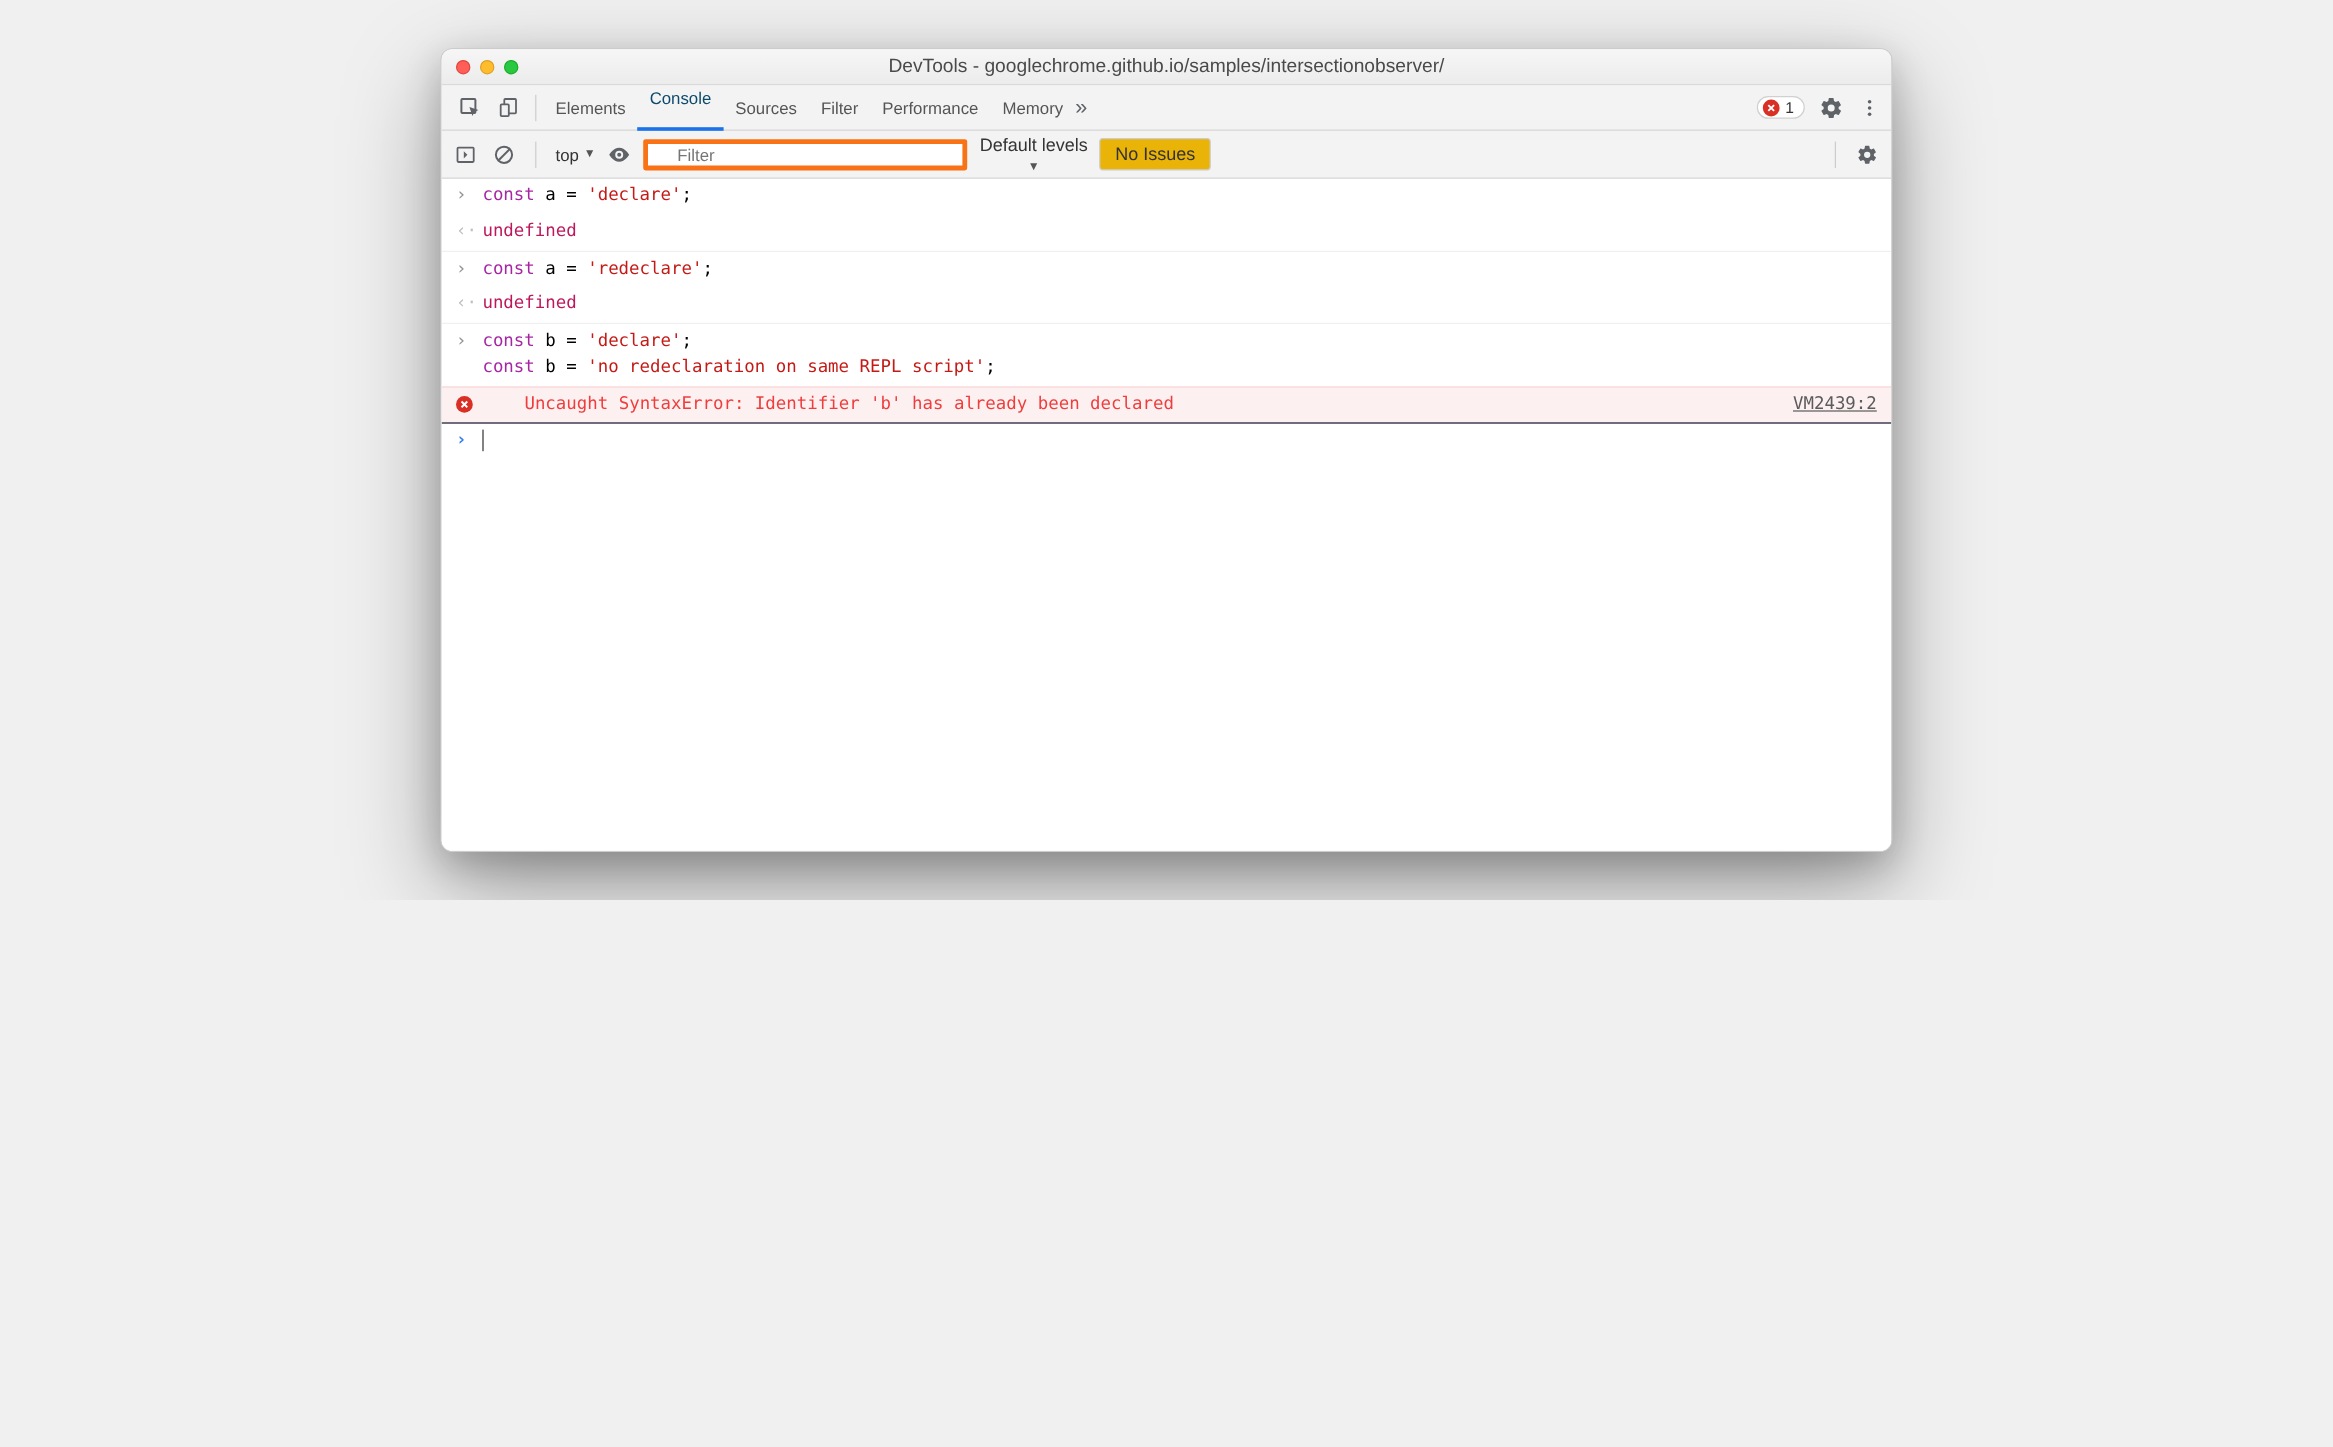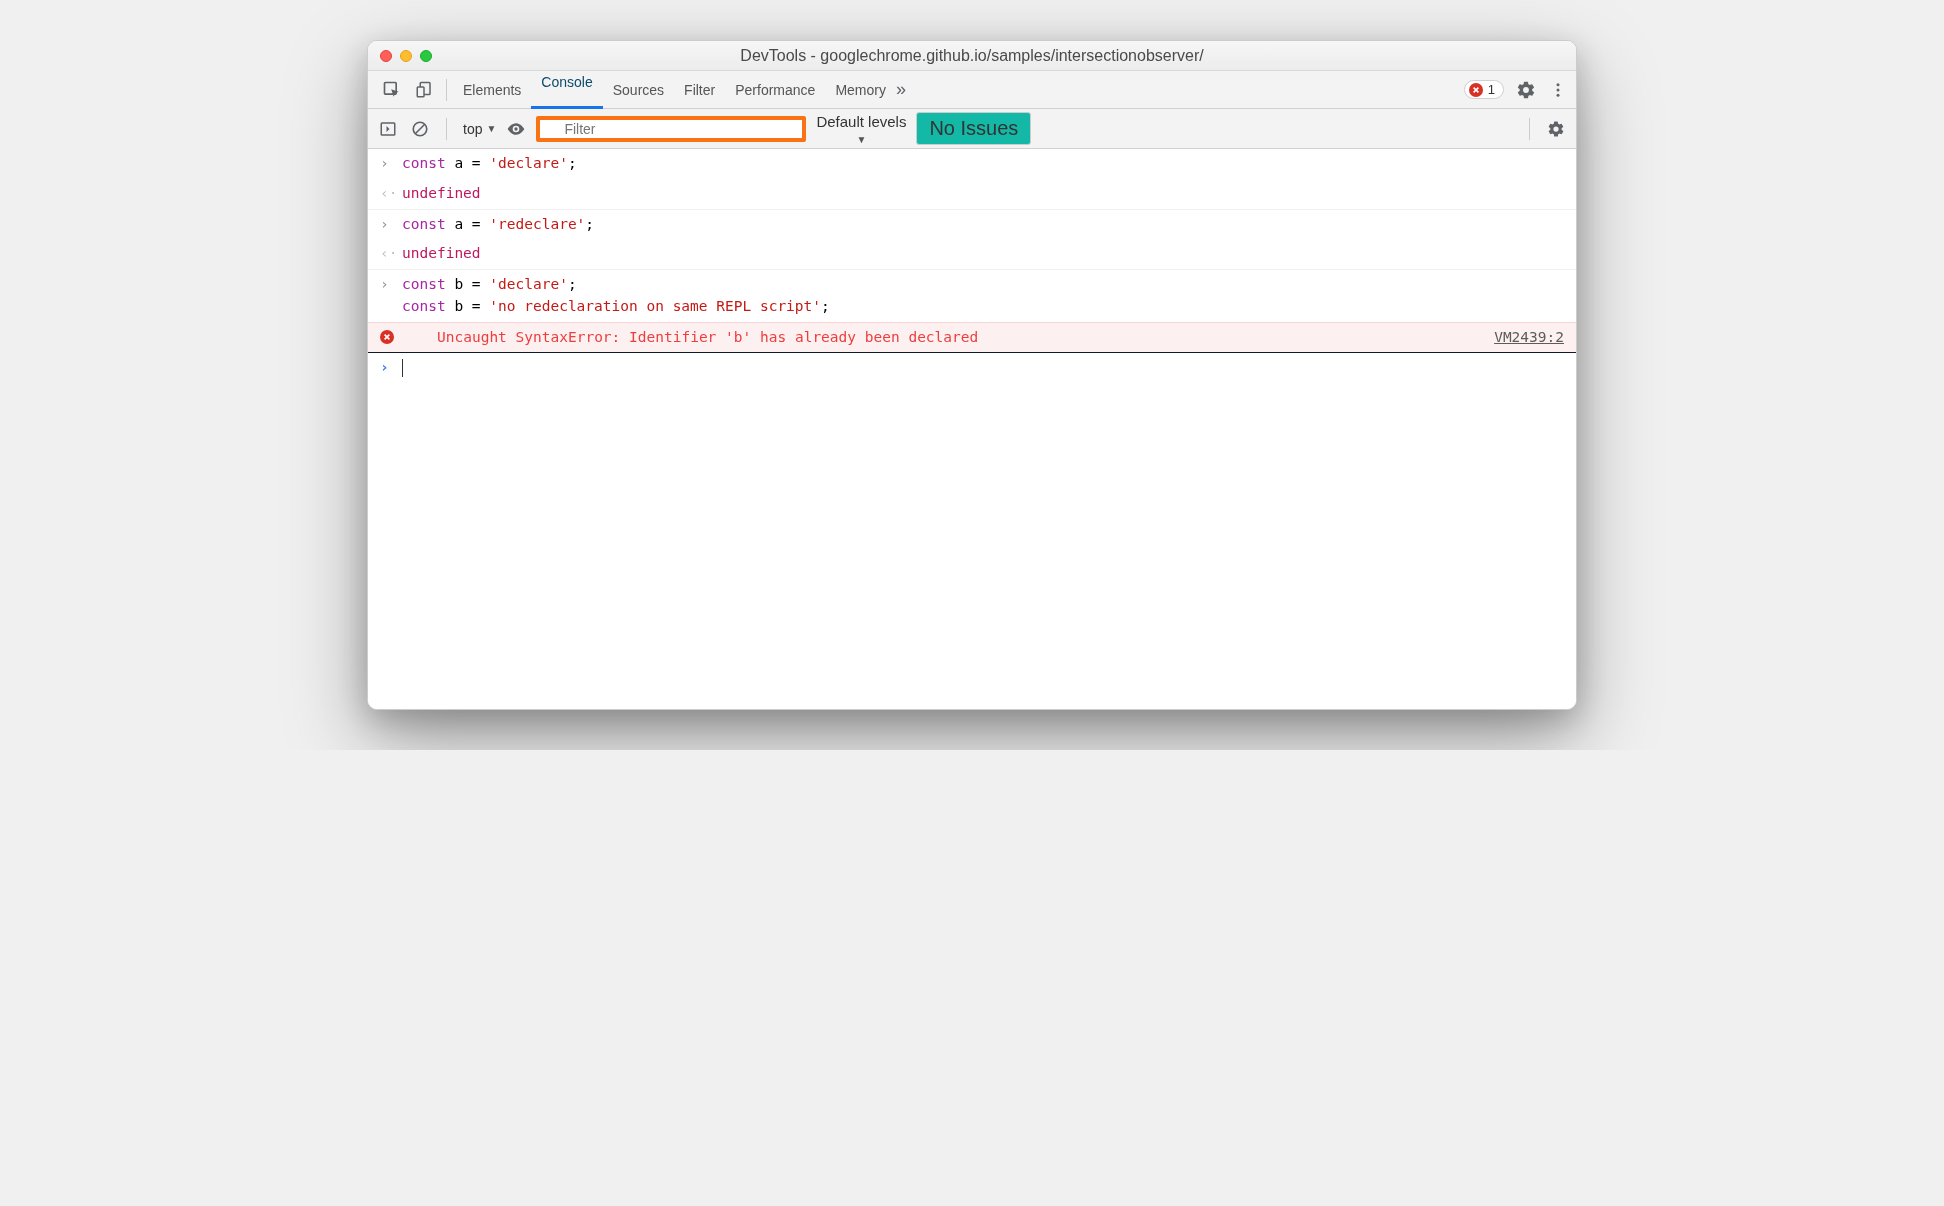--- a/index.html
+++ b/index.html
@@ -100,23 +100,23 @@
   border: 4px solid #f97316;
   background: #fff;
   padding: 0 24px;
   font-size: 14px;
   color: #888;
   border-radius: 2px;
 }
 .levels-sel { font-size: 15px; color: #333; display:flex; align-items:center; gap:4px;flex-direction:column; }
 .no-issues {
   border: 1px solid #ccc;
-  background: #14b8a6;
+  background: #eab308;
   padding: 4px 12px;
-  font-size: 20px;
+  font-size: 15px;
   color: #333;
   border-radius: 3px;
 }
 .toolbar-right { margin-left:auto; display:flex; align-items:center; gap:10px;}
 .console-area { background: #fff; min-height: 560px; }
 .row {
   display: flex;
   padding: 4px 12px;
   font-family: Menlo, Consolas, monospace;
   font-size: 14.5px;

